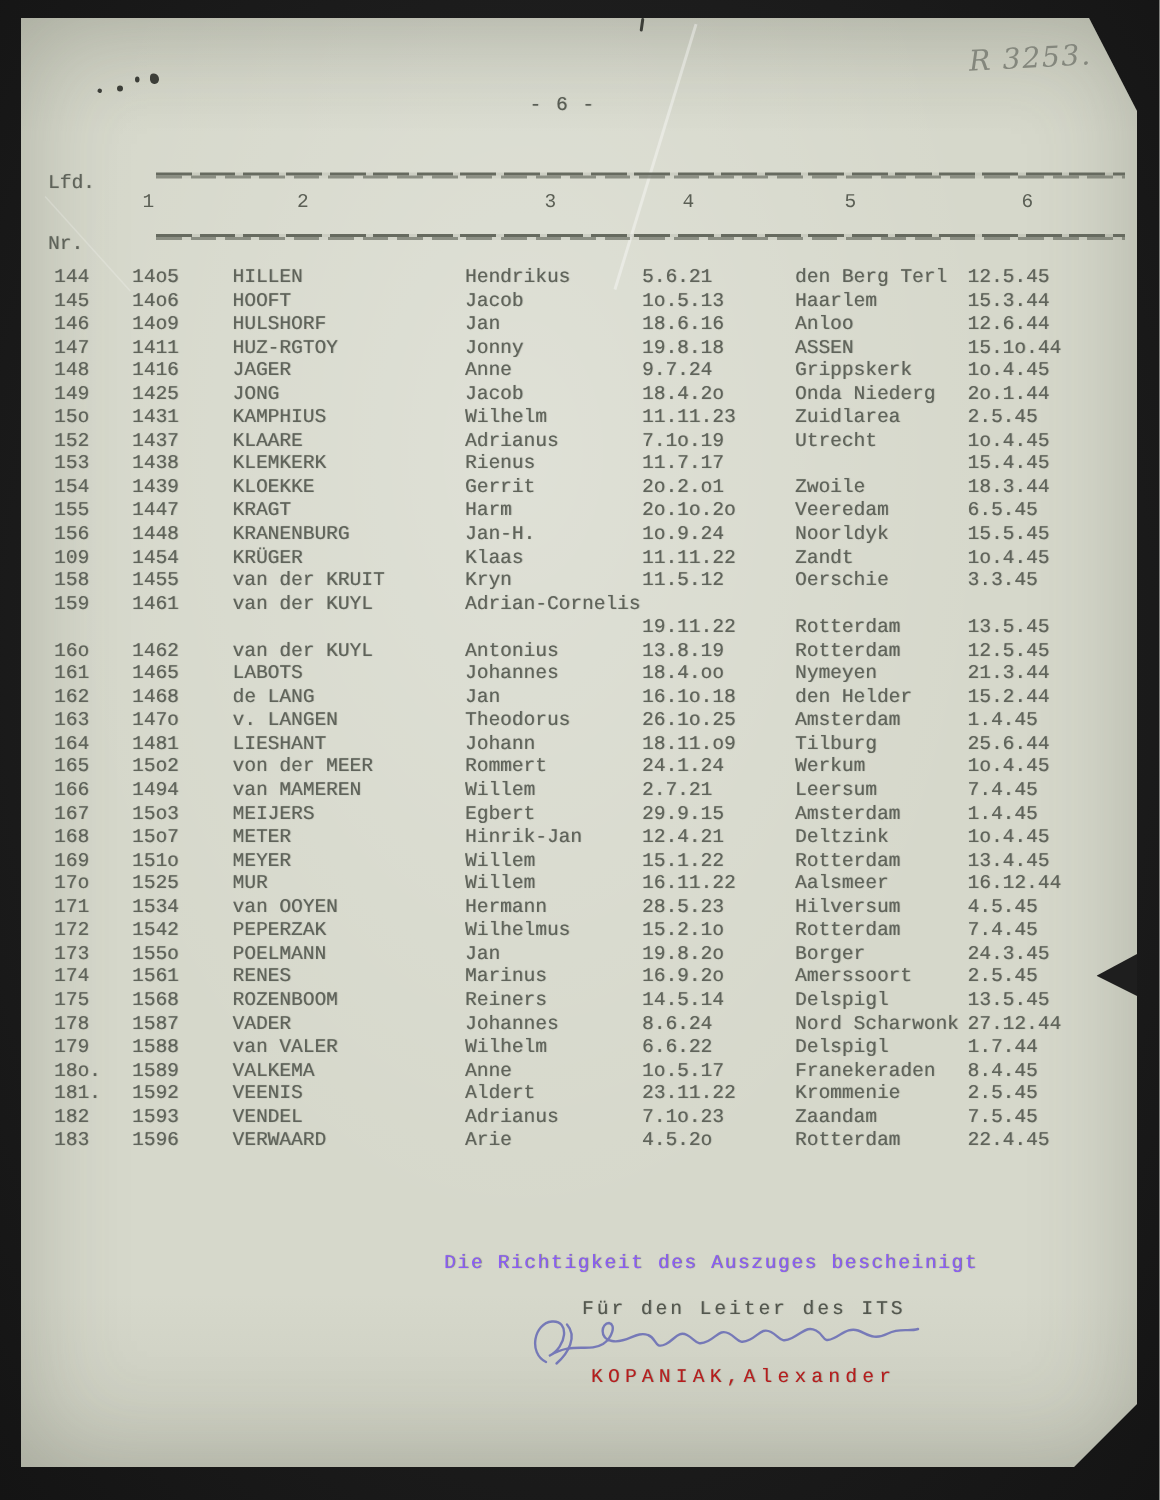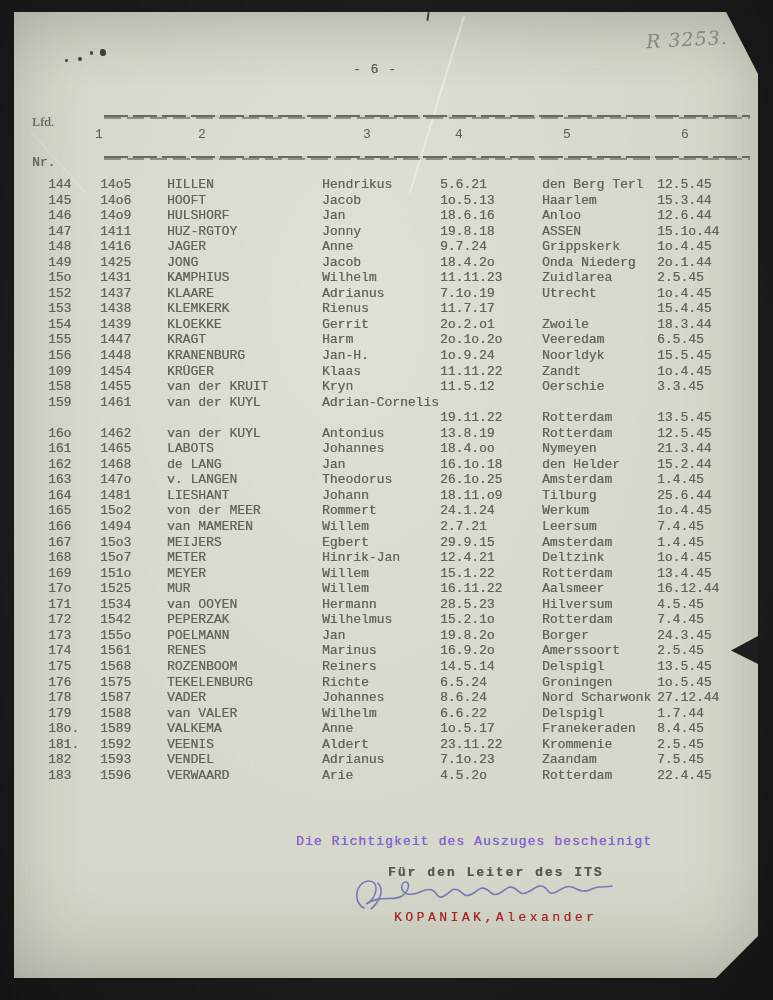--- a/index.html
+++ b/index.html
@@ -46,35 +46,35 @@
   .s4{left:100px;top:49px;width:6px;height:7px;border-radius:40% 60% 50% 50%;}
   .s5{left:427px;top:12px;width:2px;height:9px;border-radius:1px;transform:rotate(8deg);}
   
   .rule{position:absolute;left:104px;width:646px;height:4px;}
   .rule i{position:absolute;left:0;right:0;height:1.5px;display:block;
           background:repeating-linear-gradient(90deg,#666a5f 0 24px, rgba(102,106,95,0.12) 24px 29px);}
   .rule i.l2{top:2.4px;opacity:.7;
           background:repeating-linear-gradient(90deg,#6a6e63 0 17px, rgba(102,106,95,0.1) 17px 23px);}
   .rule.r1{top:115px;}
   .rule.r2{top:156px;}
-  .rowlabel1{left:32px;top:114px;font-family:Liberation Serif, serif;}
+  .rowlabel1{left:32px;top:114px;}
   .rowlabel2{left:32px;top:132px;margin-top:23px;}
   .colnum{position:absolute;top:127px;color:#5b5f55;font-size:13px;}
   .h1{left:95px;}.h2{left:198px;}.h3{left:363px;}.h4{left:455px;}.h5{left:563px;}.h6{left:681px;}
   
-  .rows{position:absolute;top:177px;left:12px;width:721px;}
+  .rows{position:absolute;top:177px;left:0;width:721px;}
   .row{position:relative;height:15.55px;}
   .cell{position:absolute;top:0;color:#5f635a;font-size:13px;white-space:pre;
         text-shadow:0.4px 0.3px 0.6px rgba(80,85,76,0.55);}
   .lfd{left:36px;}.c1{left:88px;}.c2{left:155px;}.c3{left:310px;}
   .c4{left:428px;}.c5{left:530px;}.c6{left:645px;}
   
   .certify{left:296px;top:834px;letter-spacing:1.1px;color:#8b5cf6;
            text-shadow:0.5px 0.4px 0.7px rgba(60,65,56,0.6);}
-  .forleader{left:388px;top:865px;letter-spacing:2px;color:#53574e;font-weight:bold;}
+  .forleader{left:388px;top:865px;letter-spacing:2px;color:#53574e;}
   .signatory{left:394px;top:910px;letter-spacing:3.5px;color:#b91c1c;}
   .sig{position:absolute;left:348px;top:872px;width:290px;height:44px;}
 </style>
 </head>
 <body>
 
 <div class="paper"></div>
 <div class="crease a"></div>
 <div class="crease b"></div>
 
@@ -382,29 +382,20 @@
     <div class="row">
       <span class="cell lfd">175</span>
       <span class="cell c1">1568</span>
       <span class="cell c2">ROZENBOOM</span>
       <span class="cell c3">Reiners</span>
       <span class="cell c4">14.5.14</span>
       <span class="cell c5">Delspigl</span>
       <span class="cell c6">13.5.45</span>
     </div>
     <div class="row">
-      <span class="cell lfd">176</span>
-      <span class="cell c1">1575</span>
-      <span class="cell c2">TEKELENBURG</span>
-      <span class="cell c3">Richte</span>
-      <span class="cell c4">6.5.24</span>
-      <span class="cell c5">Groningen</span>
-      <span class="cell c6">1o.5.45</span>
-    </div>
-    <div class="row">
       <span class="cell lfd">178</span>
       <span class="cell c1">1587</span>
       <span class="cell c2">VADER</span>
       <span class="cell c3">Johannes</span>
       <span class="cell c4">8.6.24</span>
       <span class="cell c5">Nord Scharwonk</span>
       <span class="cell c6">27.12.44</span>
     </div>
     <div class="row">
       <span class="cell lfd">179</span>

